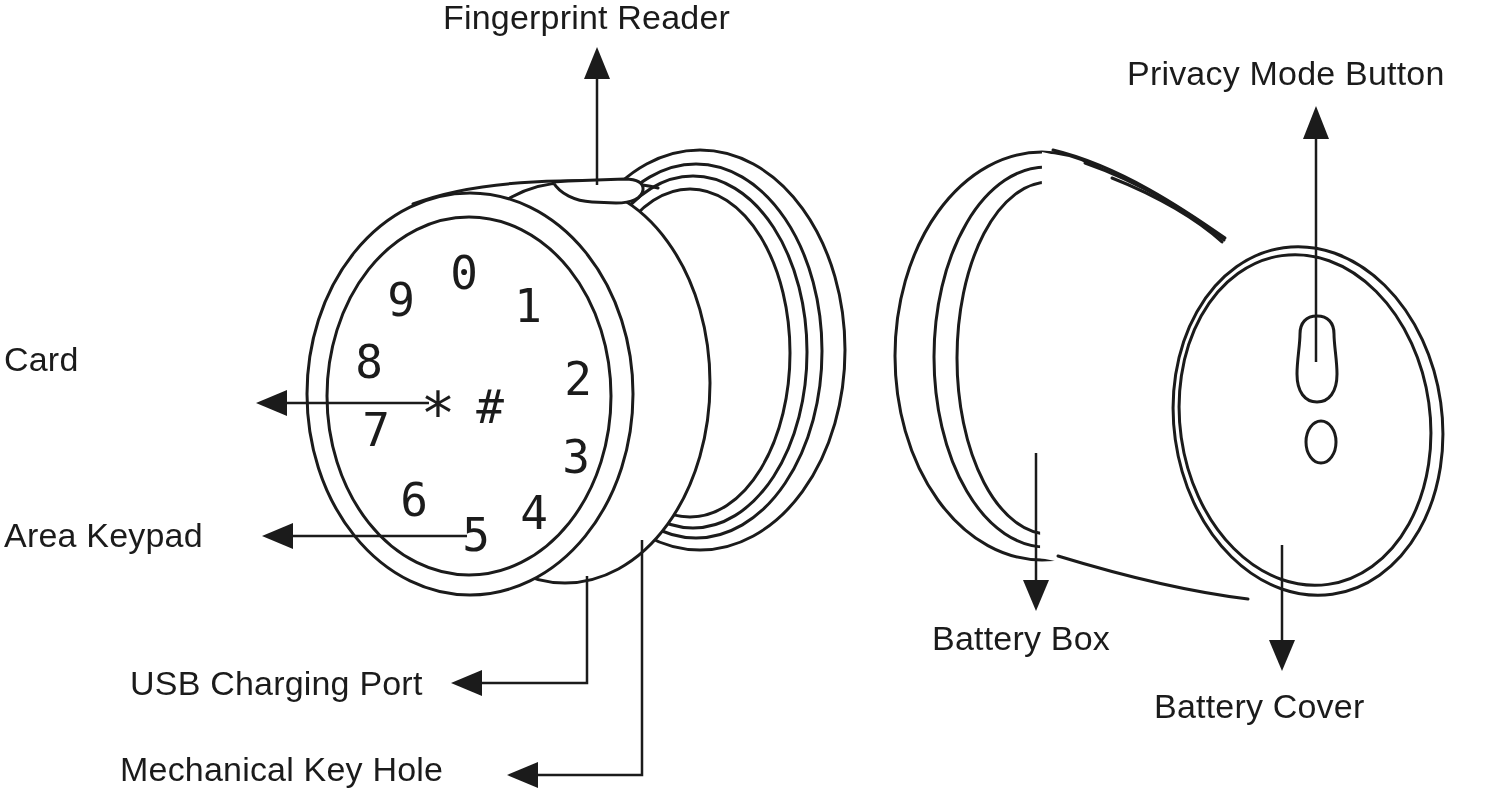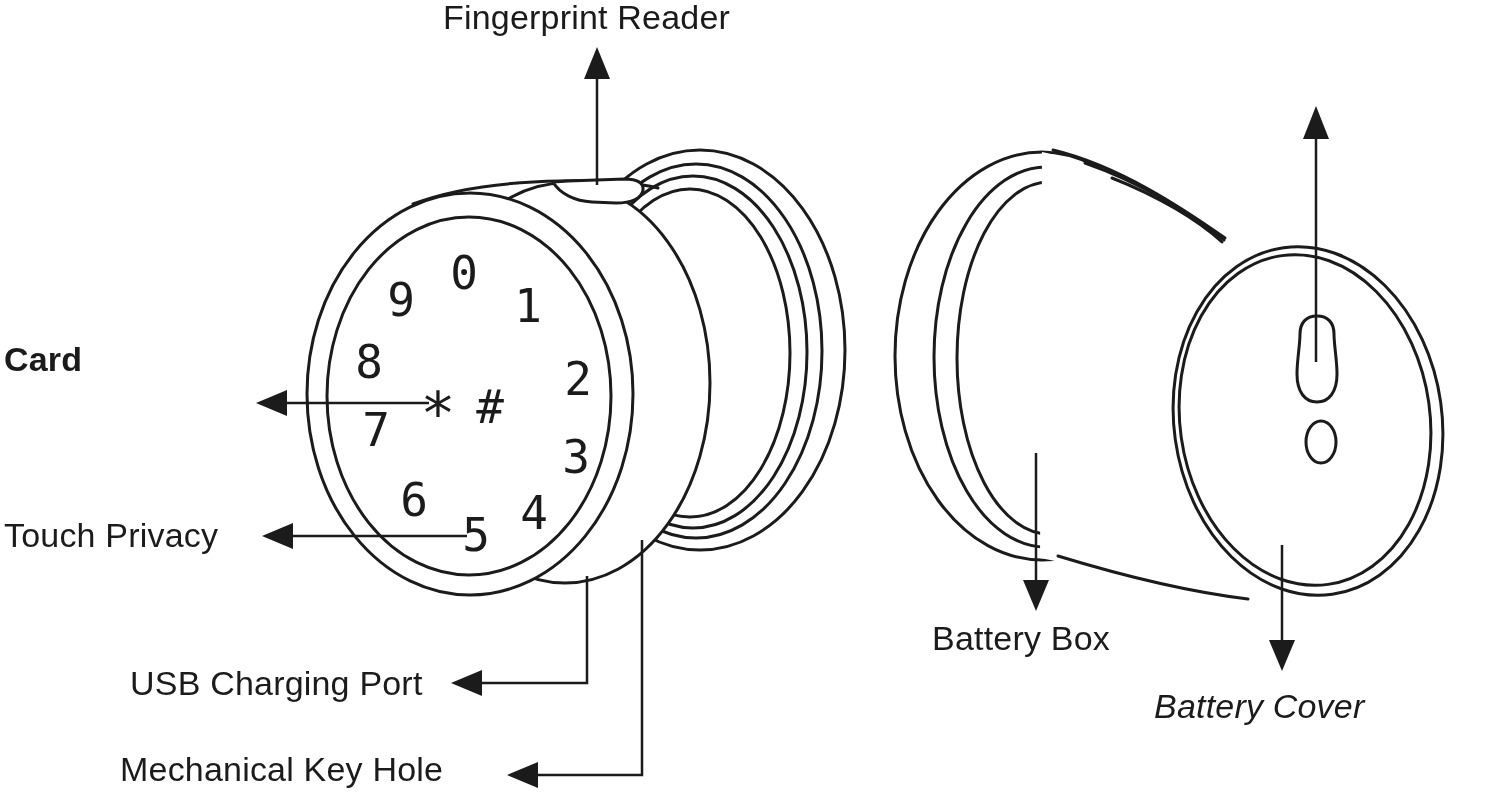--- a/index.html
+++ b/index.html
@@ -8,21 +8,21 @@
     position:relative; width:1500px; height:797px;
     background:var(--bg); overflow:hidden;
     font-family:"Liberation Sans", sans-serif;
     color:var(--ink);
   }
   .stage svg { position:absolute; left:0; top:0; color:var(--ink); }
   .lbl {
     position:absolute; font-size:34px; line-height:40px;
     letter-spacing:0.2px; white-space:nowrap; color:var(--ink);
   }
-  .lbl.two-line { line-height:47px;font-weight:bold; }
+  .lbl.two-line { line-height:47px; }
   .knob-stroke { fill:#fff; stroke:currentColor; stroke-width:3; }
   .knob-line   { fill:none; stroke:currentColor; stroke-width:3; stroke-linecap:round; }
   .arrow-line  { fill:none; stroke:currentColor; stroke-width:2.5; }
   .arrow-head  { fill:currentColor; stroke:none; }
   .keypad-digit {
     font-family:"DejaVu Sans Mono", monospace;
     font-size:46px; fill:currentColor; text-anchor:middle;
   }
   .keypad-star { font-family:"DejaVu Sans Mono", monospace; font-size:58px; fill:currentColor; text-anchor:middle; }
   .keypad-hash { font-family:"DejaVu Sans Mono", monospace; font-size:46px; fill:currentColor; text-anchor:middle; }
@@ -115,27 +115,28 @@
       <polygon class="arrow-head" points="1036,611 1023,580 1049,580"></polygon>
     </g>
     <g>
       <line class="arrow-line" x1="1282" y1="545" x2="1282" y2="642"></line>
       <polygon class="arrow-head" points="1282,671 1269,640 1295,640"></polygon>
     </g>
   </svg>
 
   <div class="lbl" style="left:443px; top:-3px;">Fingerprint Reader</div>
 
+  <div class="lbl" style="left:1127px; top:53px;">Privacy Mode Button</div>
 
   <div class="lbl two-line" style="left:4px; top:336px;">
     <div>Card</div>
   </div>
 
-  <div class="lbl" style="left:4px; top:515px;">Touch Privacy</div>
+  <div class="lbl" style="left:4px; top:515px;">Area Keypad</div>
 
   <div class="lbl" style="left:130px; top:663px;">USB Charging Port</div>
 
   <div class="lbl" style="left:932px; top:618px;">Battery Box</div>
 
   <div class="lbl" style="left:120px; top:749px;">Mechanical Key Hole</div>
 
-  <div class="lbl" style="left:1154px; top:686px;font-style:italic;">Battery Cover</div>
+  <div class="lbl" style="left:1154px; top:686px;">Battery Cover</div>
 </div>
 
 </body></html>

